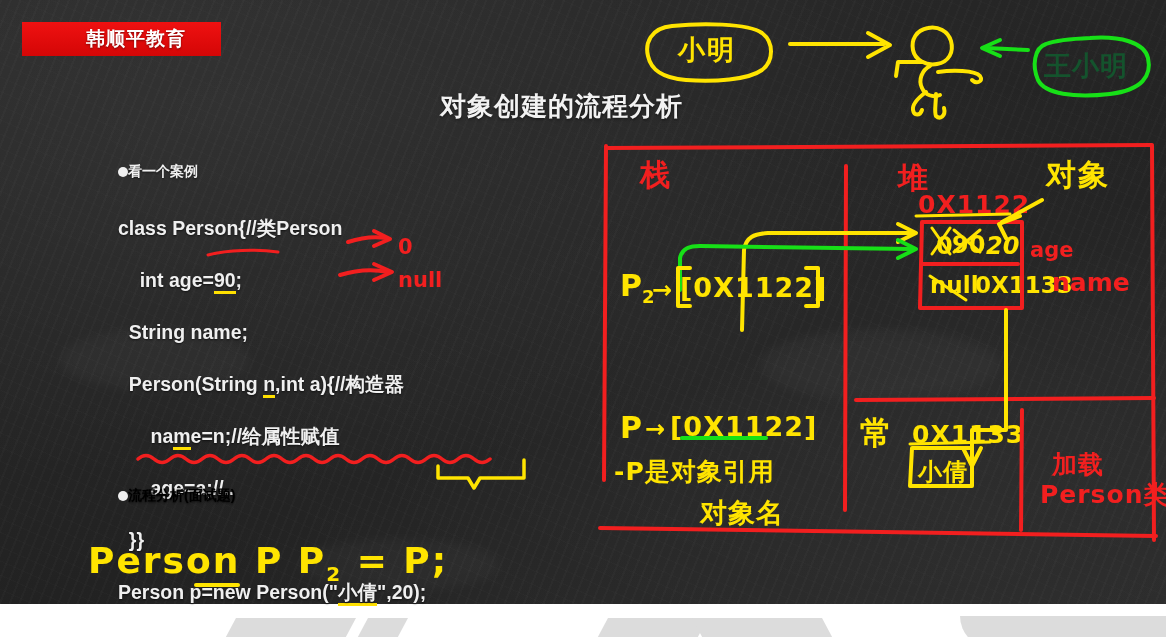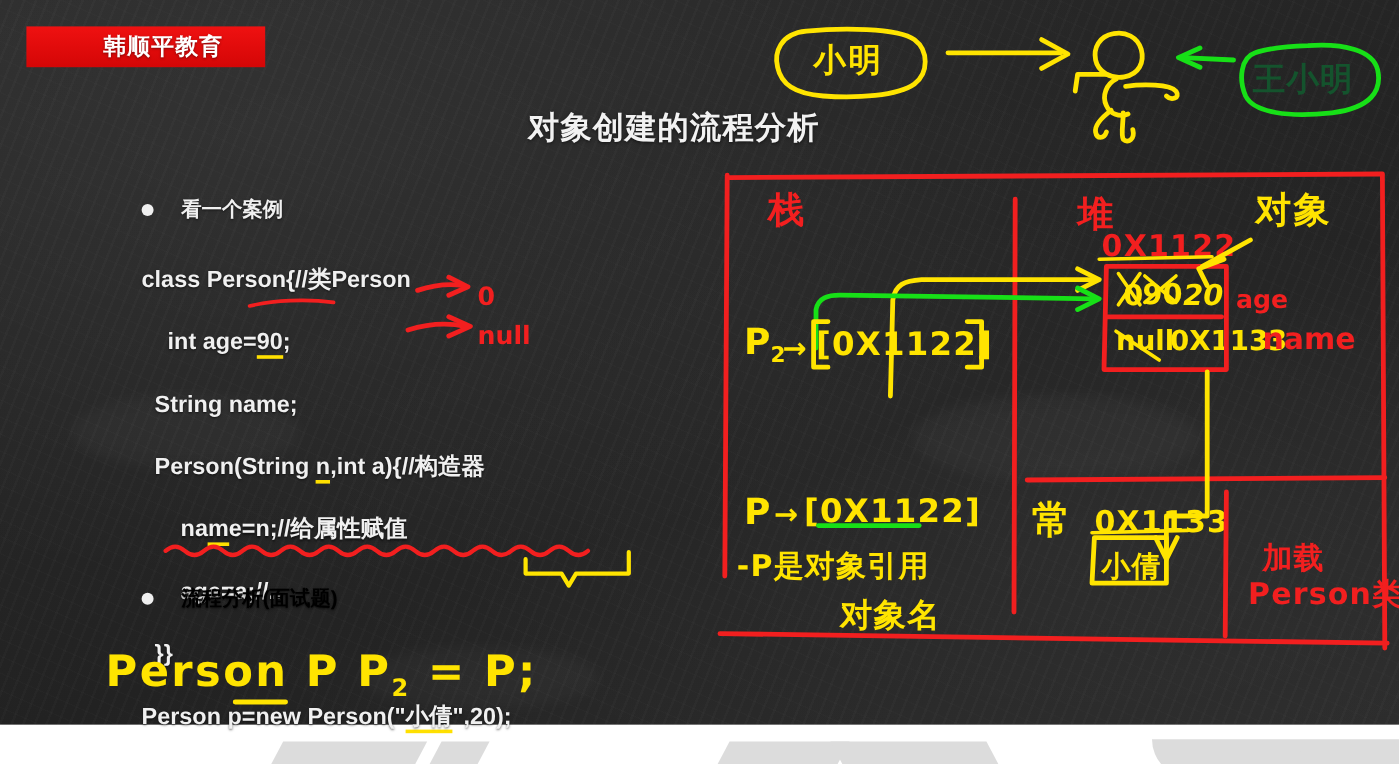--- a/index.html
+++ b/index.html
@@ -29,21 +29,21 @@
          display:flex;align-items:center;justify-content:center;padding-left:29px;}
   .badge span{color:#fff;font-weight:bold;font-size:19px;letter-spacing:1px;
               text-shadow:0 1px 2px rgba(0,0,0,.45);}
 
   
   .title{position:absolute;left:440px;top:89px;color:#f2f2f2;font-size:26px;font-weight:bold;
          letter-spacing:1px;text-shadow:0 1px 3px rgba(0,0,0,.6);white-space:nowrap;}
 
   
   .col{position:absolute;left:118px;top:163px;width:470px;color:#f0f0f0;}
-  .bullet{font-size:17px;font-weight:bold;display:flex;align-items:center;gap:23px;
+  .bullet{font-size:14px;font-weight:bold;display:flex;align-items:center;gap:0;
           text-shadow:0 1px 2px rgba(0,0,0,.6);}
   .dot{width:10px;height:10px;border-radius:50%;background:#f0f0f0;display:inline-block;flex:0 0 auto;}
   .code{font-size:19.5px;font-weight:bold;line-height:26px;white-space:pre;
         text-shadow:0 1px 2px rgba(0,0,0,.6);}
   .uline{border-bottom:3px solid #ffe000;padding-bottom:0px;}
 
   .bullet2{position:absolute;left:118px;top:487px;justify-content:flex-end;}
   .hw{position:absolute;font-family:"DejaVu Sans",sans-serif;font-weight:bold;white-space:nowrap;}
   .y{color:#ffe400;} .r{color:#f21f1f;} .g{color:#14532d;}
   svg.ov{position:absolute;left:0;top:0;width:1166px;height:637px;overflow:visible;pointer-events:none;}

